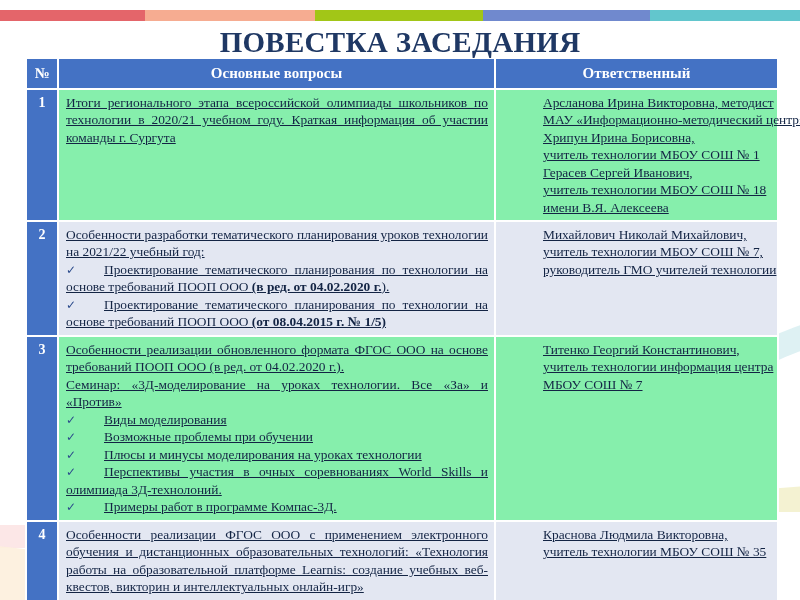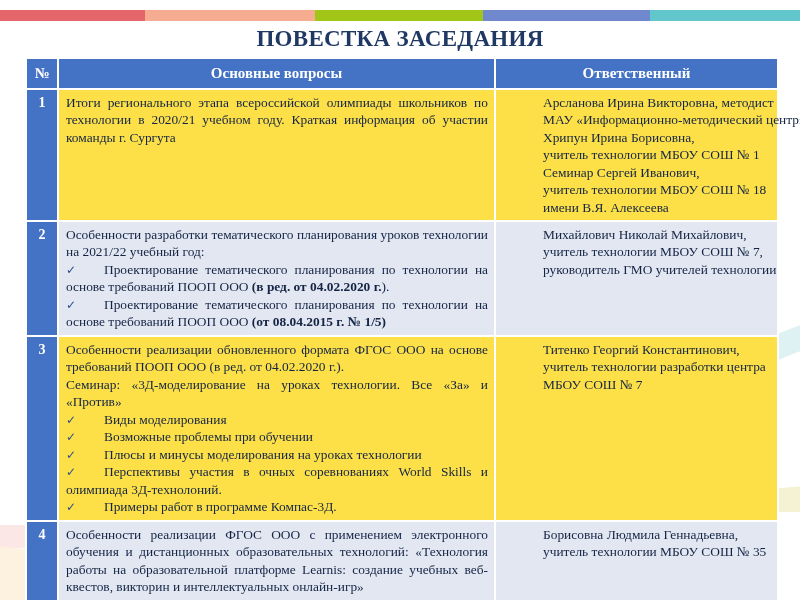--- a/index.html
+++ b/index.html
@@ -96,21 +96,21 @@
 
   
   .slide-title {
     position: absolute;
     top: 26px;
     left: 0;
     width: 800px;
     text-align: center;
     font-family: "Liberation Serif", serif;
     font-weight: bold;
-    font-size: 23px;
+    font-size: 29px;
     letter-spacing: .3px;
     color: #1f3864;
     z-index: 3;
   }
 
   
   .agenda-table {
     position: absolute;
     top: 57px;
     left: 25px;
@@ -147,22 +147,22 @@
     font-weight: bold;
     font-size: 14px;
     text-align: center;
     padding: 4px 2px;
     vertical-align: top;
   }
   .col-num   { width: 30px; }
   .col-q     { width: 435px; }
   .col-resp  { width: 281px; }
 
-  tr.shade-a td.q-cell, tr.shade-a td.resp-cell { background: #fde047; }
-  tr.shade-b td.q-cell, tr.shade-b td.resp-cell { background: #e3e7f2; }
+  tr.shade-a td.q-cell, tr.shade-a td.resp-cell { background: #86efac; text-decoration: underline; }
+  tr.shade-b td.q-cell, tr.shade-b td.resp-cell { background: #e3e7f2; text-decoration: underline; }
 
   .q-cell p, .resp-cell p { margin: 0; }
   .q-cell p.just {
     text-align: justify;
     text-align-last: left;
   }
   .q-cell p.bullet {
     text-align: justify;
     text-align-last: left;
     text-indent: 0;
@@ -217,21 +217,21 @@
       <tr class="shade-a">
         <td class="num-cell">1</td>
         <td class="q-cell">
           <p class="just">Итоги регионального этапа всероссийской олимпиады школьников по технологии в 2020/21 учебном году.  Краткая информация об участии команды г. Сургута</p>
         </td>
         <td class="resp-cell">
           <p>Арсланова Ирина Викторовна, методист</p>
           <p>МАУ «Информационно-методический центр»</p>
           <p>Хрипун Ирина Борисовна,</p>
           <p>учитель технологии МБОУ СОШ № 1</p>
-          <p>Семинар Сергей Иванович,</p>
+          <p>Герасев Сергей Иванович,</p>
           <p>учитель технологии МБОУ СОШ № 18</p>
           <p>имени В.Я. Алексеева</p>
         </td>
       </tr>
       <tr class="shade-b">
         <td class="num-cell">2</td>
         <td class="q-cell">
           <p class="just">Особенности разработки тематического планирования уроков технологии на 2021/22 учебный год:</p>
           <p class="bullet"><span class="chk">✓</span>Проектирование тематического планирования по технологии на основе требований ПООП ООО <b>(в ред. от 04.02.2020 г.</b>).</p>
           <p class="bullet"><span class="chk">✓</span>Проектирование тематического планирования по технологии на основе требований ПООП ООО <b>(от 08.04.2015 г. № 1/5)</b></p>
@@ -248,28 +248,28 @@
           <p class="just">Особенности реализации обновленного формата ФГОС ООО на основе требований ПООП ООО (в ред. от 04.02.2020 г.).</p>
           <p class="just">Семинар: «3Д-моделирование на уроках технологии.   Все «За» и «Против»</p>
           <p class="bullet"><span class="chk">✓</span>Виды моделирования</p>
           <p class="bullet"><span class="chk">✓</span>Возможные проблемы при обучении</p>
           <p class="bullet"><span class="chk">✓</span>Плюсы и минусы моделирования на уроках технологии</p>
           <p class="bullet"><span class="chk">✓</span>Перспективы участия в очных соревнованиях World Skills и олимпиада 3Д-технолоний.</p>
           <p class="bullet"><span class="chk">✓</span>Примеры работ в программе Компас-3Д.</p>
         </td>
         <td class="resp-cell">
           <p>Титенко Георгий Константинович,</p>
-          <p>учитель технологии разработки центра</p>
+          <p>учитель технологии информация центра</p>
           <p>МБОУ СОШ № 7</p>
         </td>
       </tr>
       <tr class="shade-b">
         <td class="num-cell">4</td>
         <td class="q-cell">
           <p class="just">Особенности реализации ФГОС ООО с применением электронного обучения и дистанционных образовательных технологий: «Технология работы на образовательной платформе  Learnis: создание учебных веб-квестов, викторин и интеллектуальных онлайн-игр»</p>
         </td>
         <td class="resp-cell">
-          <p>Борисовна Людмила Геннадьевна,</p>
+          <p>Краснова Людмила Викторовна,</p>
           <p>учитель технологии МБОУ СОШ № 35</p>
         </td>
       </tr>
     </tbody>
 </table>
 
 </body></html>

